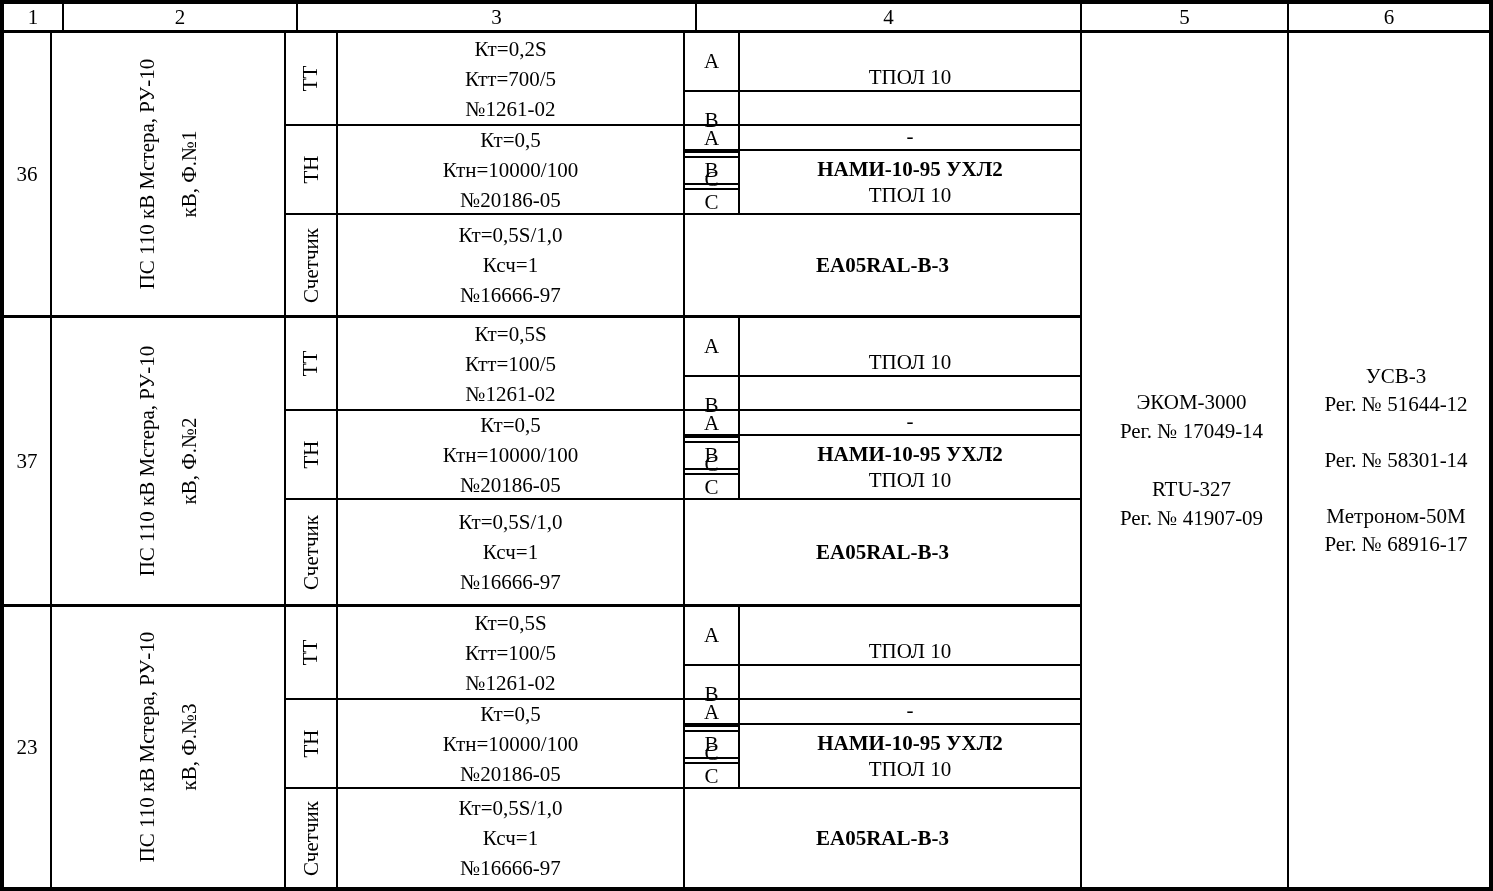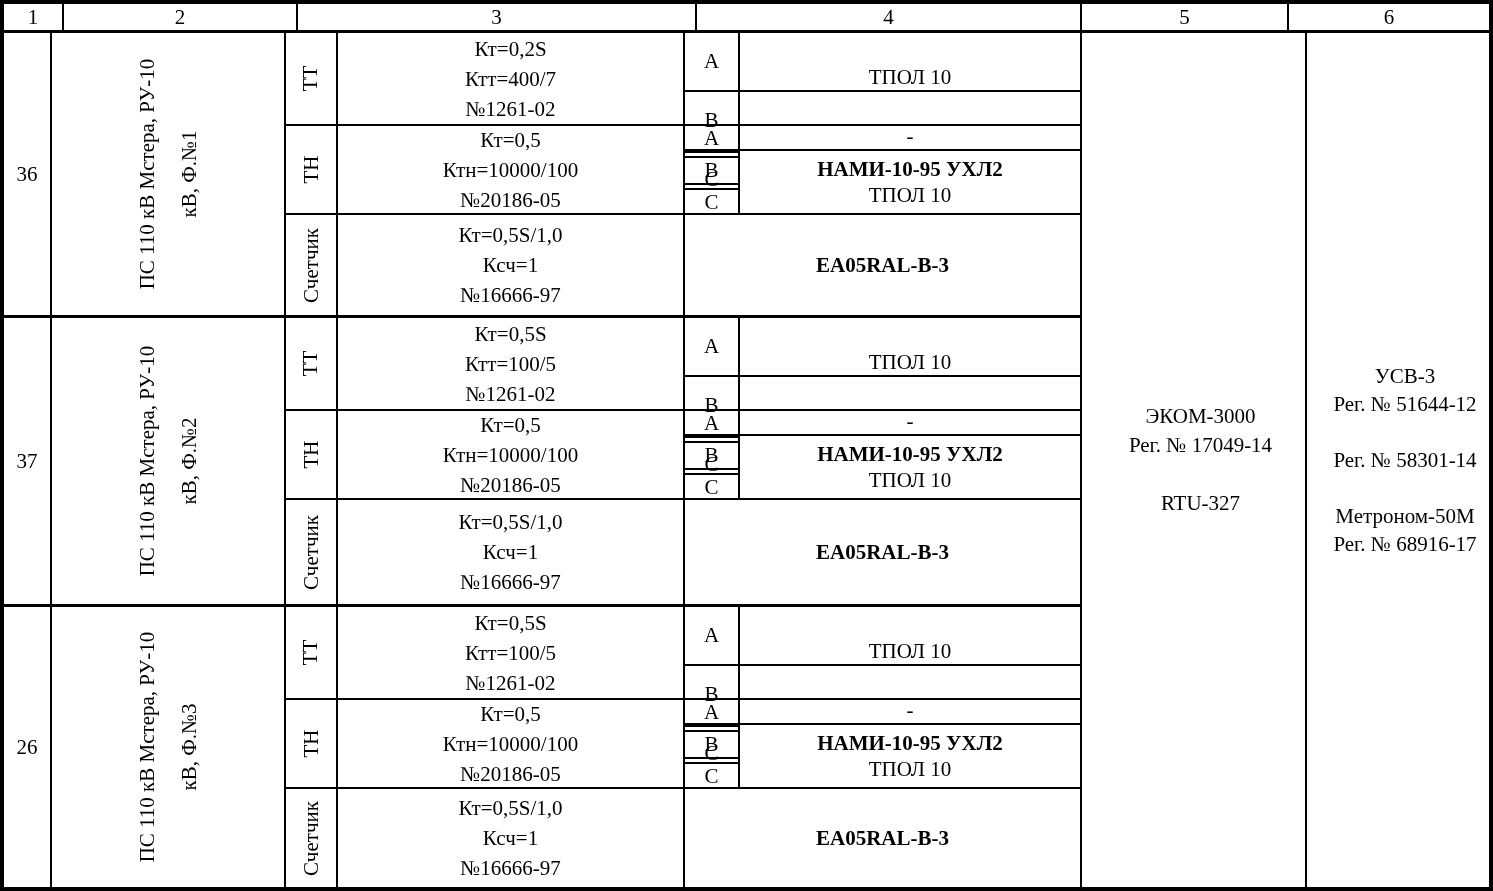--- a/index.html
+++ b/index.html
@@ -37,21 +37,21 @@
   .ttrow { flex:1; display:flex; border-bottom:2px solid #000; }
   .ttrow:last-child { border-bottom:none; }
   .pc { width:55px; border-right:2px solid #000; display:flex; align-items:center; justify-content:center; }
   .pv { flex:1; display:flex; align-items:center; justify-content:center;margin-top:32px; }
   .phases-tn { width:55px; border-right:2px solid #000; display:flex; flex-direction:column; }
   .pbox { flex:1; display:flex; align-items:center; justify-content:center; }
   .pbox.b1 { border-bottom:2px solid #000; margin-bottom:3px; }
   .pbox.b2 { border-top:2px solid #000; border-bottom:2px solid #000; margin-bottom:3px; }
   .pbox.b3 { border-top:2px solid #000; }
   .merged { flex:1; display:flex; align-items:center; justify-content:center;font-weight:bold; }
-  .c5 { width:225px; border-right:2px solid #000; }
+  .c5 { width:207px; border-right:2px solid #000; }
   .c6 { flex:1; }
   .vblock { height:100%; display:flex; flex-direction:column; justify-content:center; text-align:center;padding-left:14px; }
   .vblock .ln { line-height:29px; min-height:29px; }
   .c6 .vblock .ln { line-height:28px; min-height:28px; }
   
   .vt { transform:rotate(-90deg); white-space:nowrap; text-align:center; }
   .feeder-vt div { line-height:42px; }
 </style>
 </head>
 <body>
@@ -78,21 +78,21 @@
             <div>кВ, Ф.№1</div>
           </div>
         </div>
         <div class="c34">
           <div class="sec tt">
             <div class="lblcol">
               <div class="vt">ТТ</div>
             </div>
             <div class="valcol">
               <div class="ln">Кт=0,2S</div>
-              <div class="ln">Ктт=400/7</div>
+              <div class="ln">Ктт=700/5</div>
               <div class="ln">№1261-02</div>
             </div>
             <div class="phases-tt">
               <div class="ttrow">
                 <div class="pc">A</div>
                 <div class="pv">ТПОЛ 10</div>
               </div>
               <div class="ttrow">
                 <div class="pc">B</div>
                 <div class="pv">-</div>
@@ -190,21 +190,21 @@
               <div class="ln">Кт=0,5S/1,0</div>
               <div class="ln">Ксч=1</div>
               <div class="ln">№16666-97</div>
             </div>
             <div class="merged">EA05RAL-B-3</div>
           </div>
         </div>
       </div>
 
       <div class="mrow r2">
-        <div class="c1">26</div>
+        <div class="c1">23</div>
         <div class="c2">
           <div class="vt feeder-vt">
             <div>ПС 110 кВ Мстера, РУ-10</div>
             <div>кВ, Ф.№3</div>
           </div>
         </div>
         <div class="c34">
           <div class="sec tt">
             <div class="lblcol">
               <div class="vt">ТТ</div>
@@ -260,20 +260,21 @@
       </div>
 
     </div>
 
     <div class="c5">
       <div class="vblock">
         <div class="ln">ЭКОМ-3000</div>
         <div class="ln">Рег. № 17049-14</div>
         <div class="ln"></div>
         <div class="ln">RTU-327</div>
+        <div class="ln">Рег. № 41907-09</div>
       </div>
     </div>
 
     <div class="c6">
       <div class="vblock">
         <div class="ln">УСВ-3</div>
         <div class="ln">Рег. № 51644-12</div>
         <div class="ln"></div>
         <div class="ln">Рег. № 58301-14</div>
         <div class="ln"></div>

